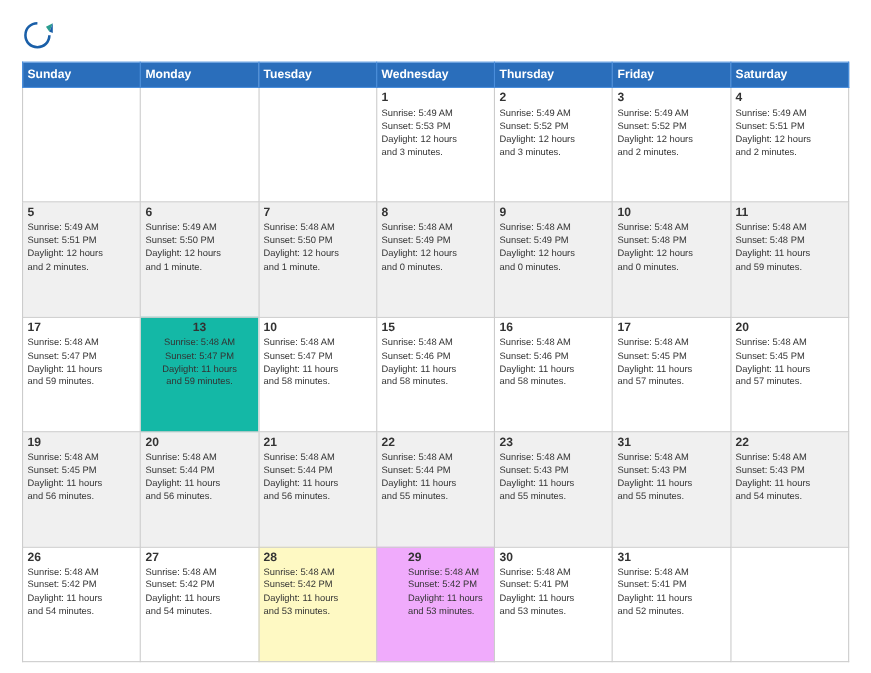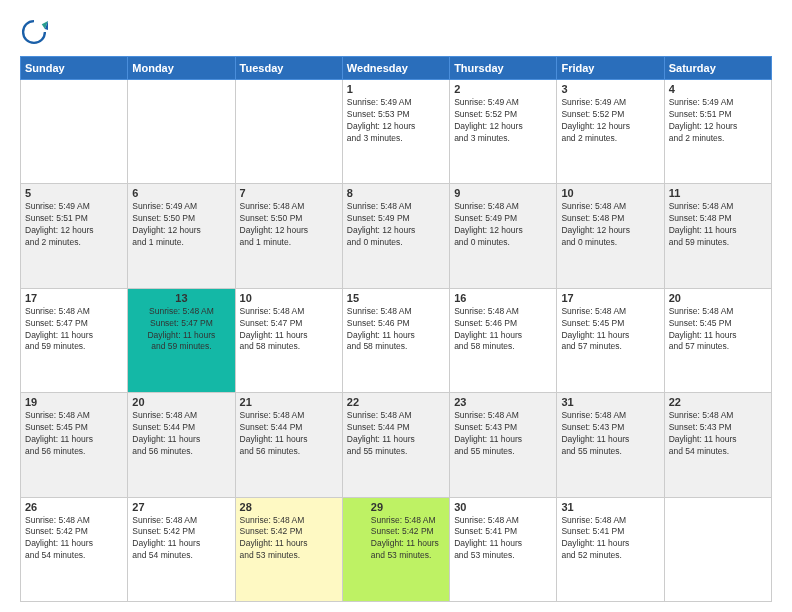--- a/index.html
+++ b/index.html
@@ -338,21 +338,21 @@
 Daylight: 11 hours
 and 54 minutes.</div>
           </td>
           <td style="background: #fef9c3;">
             <span class="day-num">28</span>
             <div class="day-info" style="white-space: pre-line;">Sunrise: 5:48 AM
 Sunset: 5:42 PM
 Daylight: 11 hours
 and 53 minutes.</div>
           </td>
-          <td style="background: #bef264; padding-left: 28px;">
+          <td style="background: #f0abfc; padding-left: 28px;">
             <span class="day-num">29</span>
             <div class="day-info" style="white-space: pre-line;">Sunrise: 5:48 AM
 Sunset: 5:42 PM
 Daylight: 11 hours
 and 53 minutes.</div>
           </td>
           <td style="background: rgb(255, 255, 255);">
             <span class="day-num">30</span>
             <div class="day-info" style="white-space: pre-line;">Sunrise: 5:48 AM
 Sunset: 5:41 PM

